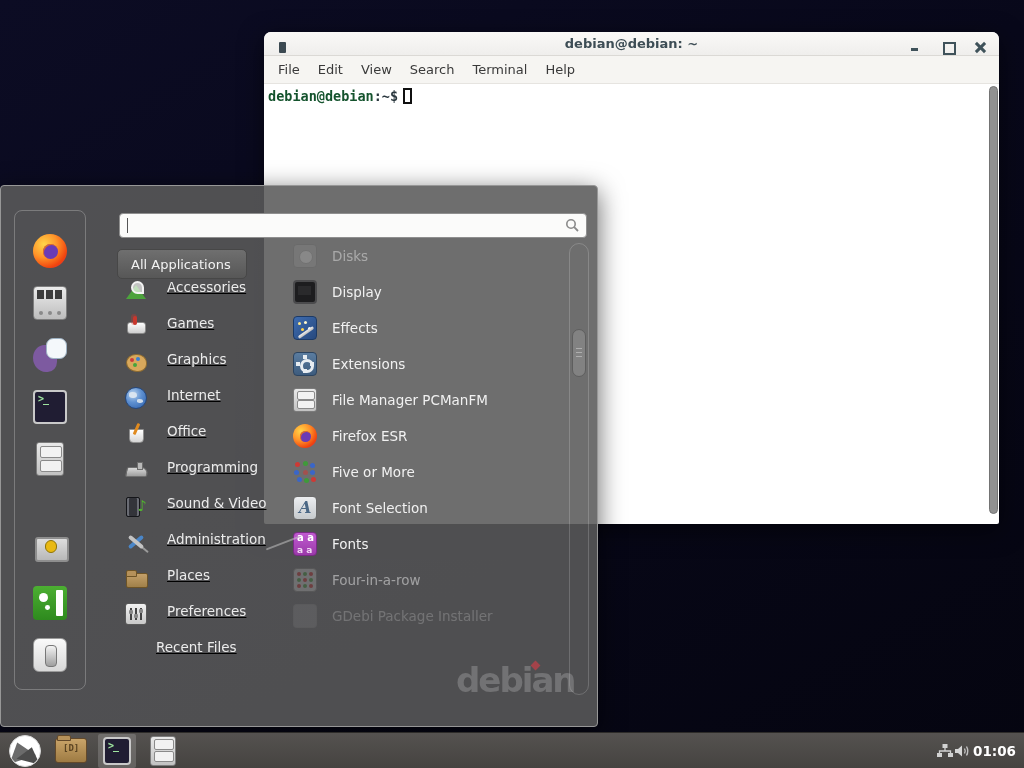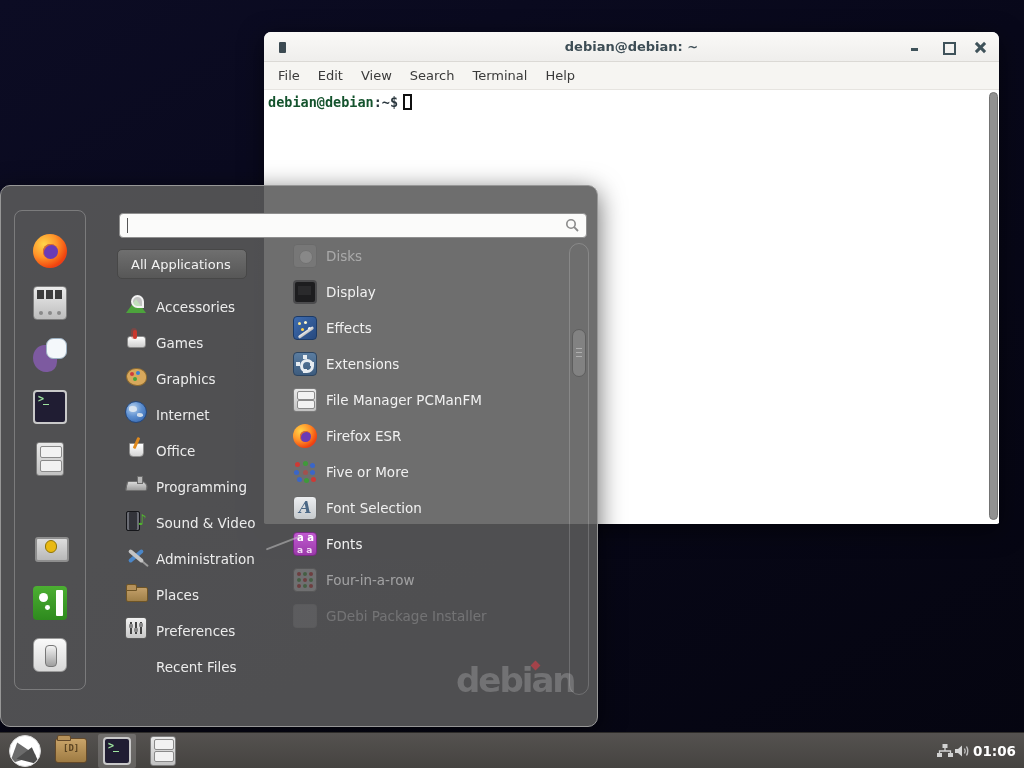--- a/index.html
+++ b/index.html
@@ -6,21 +6,21 @@
   html,body { width:1024px; height:768px; overflow:hidden; }
   body { font-family:"DejaVu Sans", sans-serif; position:relative; background:#08081a; }
 
   
   .desktop { position:absolute; inset:0; background:linear-gradient(150deg,#0c0c24 0%,#08081a 45%,#050510 100%); }
 
   
   .term-win { position:absolute; left:264px; top:32px; width:735px; height:492px;
     border-radius:7px 7px 2px 2px; box-shadow:0 6px 24px rgba(0,0,0,.55);
     background:#ffffff; }
-  .term-titlebar { height:30px; border-radius:7px 7px 0 0;
+  .term-titlebar { height:24px; border-radius:7px 7px 0 0;
     background:linear-gradient(#faf9f7,#efeeec); border-bottom:1px solid #dbd9d5;
     display:flex; align-items:center; position:relative; }
   .term-app-ic { position:absolute; left:15px; top:10px; width:7px; height:11px;
     background:#3c4a52; border-radius:1px; }
   .term-title { flex:1; text-align:center; font-size:13px; font-weight:bold; color:#3d4d55; }
   .win-controls { position:absolute; right:12px; top:0; height:30px; display:flex; align-items:center; gap:21px; }
   .wc { width:12px; height:12px; position:relative; cursor:default; }
   .wc-min::before { content:""; position:absolute; left:2px; top:7px; width:7px; height:3px; background:#3f525a; }
   .wc-max::before { content:""; position:absolute; left:1px; top:1px; width:9px; height:9px; border:2px solid #3f525a; }
   .wc-close::before,.wc-close::after { content:""; position:absolute; left:-1px; top:5px; width:13px; height:3px; background:#3f525a; }
@@ -31,45 +31,45 @@
   .term-content { position:relative; height:433px; background:#fff; font-family:"DejaVu Sans Mono", monospace; font-size:13.5px; font-weight:bold; }
   .prompt { position:absolute; left:4px; top:4px; white-space:pre; }
   .p-user { color:#14532d; }
   .p-dark { color:#29363d; }
   .cursor-box { display:inline-block; width:9px; height:16px; border:2px solid #101010; margin-left:5px; vertical-align:-3px; }
   .term-scrollbar { position:absolute; right:1px; top:2px; width:9px; height:428px;
     background:#919191; border:1px solid #747474; border-radius:5px; }
 
   
   .menu-panel { position:absolute; left:0px; top:185px; width:598px; height:542px;
-    background:rgba(90,90,90,0.88); border:1px solid #979797; border-radius:10px;
+    background:rgba(90,90,90,0.88); border:1px solid #979797; border-radius:4px;
     box-shadow:0 6px 26px rgba(0,0,0,.6); }
 
   .fav-col { position:absolute; left:13px; top:24px; width:72px; height:480px;
     border:1px solid rgba(175,175,175,.45); border-radius:8px; }
   .fav-btn { position:absolute; left:50%; transform:translateX(-50%); width:40px; height:40px;
     display:flex; align-items:center; justify-content:center; }
 
   .search-wrap { position:absolute; left:118px; top:27px; width:468px; height:25px; }
   .search-input { width:100%; height:100%; border:1px solid #8f8f8f; border-radius:4px;
     background:#fbfbfa; font-size:13px; padding:0 26px 0 7px; outline:none; color:#333; }
   .search-caret { position:absolute; left:8px; top:5px; width:1px; height:15px; background:#555; }
   .search-mag { position:absolute; right:7px; top:5px; }
 
   .all-apps-btn { position:absolute; left:116px; top:63px; width:130px; height:30px;
     background:linear-gradient(#6f6f6f,#575757); border:1px solid #474747; border-radius:5px;
     color:#f2f2f2; font-size:13px; display:flex; align-items:center; padding-left:13px; }
 
   .cat-list { position:absolute; left:116px; top:93px; width:174px; }
-  .cat-row { height:36px; display:flex; align-items:flex-end; gap:9px; padding-left:8px; }
+  .cat-row { height:36px; display:flex; align-items:flex-start; gap:20px; padding-left:8px;text-decoration:underline; }
   .cat-label { font-size:13.5px; color:#ececec; white-space:nowrap; }
   .cat-ic { width:22px; height:22px; flex:none; position:relative; }
 
   .app-list { position:absolute; left:280px; top:52px; width:292px; }
-  .app-row { height:36px; display:flex; align-items:center; gap:9px; padding-left:12px; }
+  .app-row { height:36px; display:flex; align-items:center; gap:15px; padding-left:12px; }
   .app-label { font-size:13.5px; color:#f1f1f1; white-space:nowrap; }
   .app-ic { width:24px; height:24px; flex:none; position:relative; border-radius:4px; }
   .dim45 { opacity:.45; } .dim50 { opacity:.5; } .dim22 { opacity:.22; }
 
   .menu-scroll-track { position:absolute; left:568px; top:57px; width:20px; height:452px;
     border:1px solid rgba(255,255,255,.18); border-radius:10px; }
   .menu-scroll-handle { position:absolute; left:2px; top:85px; width:14px; height:48px;
     background:#828282; border:1px solid #5e5e5e; border-radius:7px; }
   .grip { position:absolute; left:3px; top:18px; width:6px; height:1px; background:#aeaeae;
     box-shadow:0 4px 0 #aeaeae, 0 8px 0 #aeaeae; }

